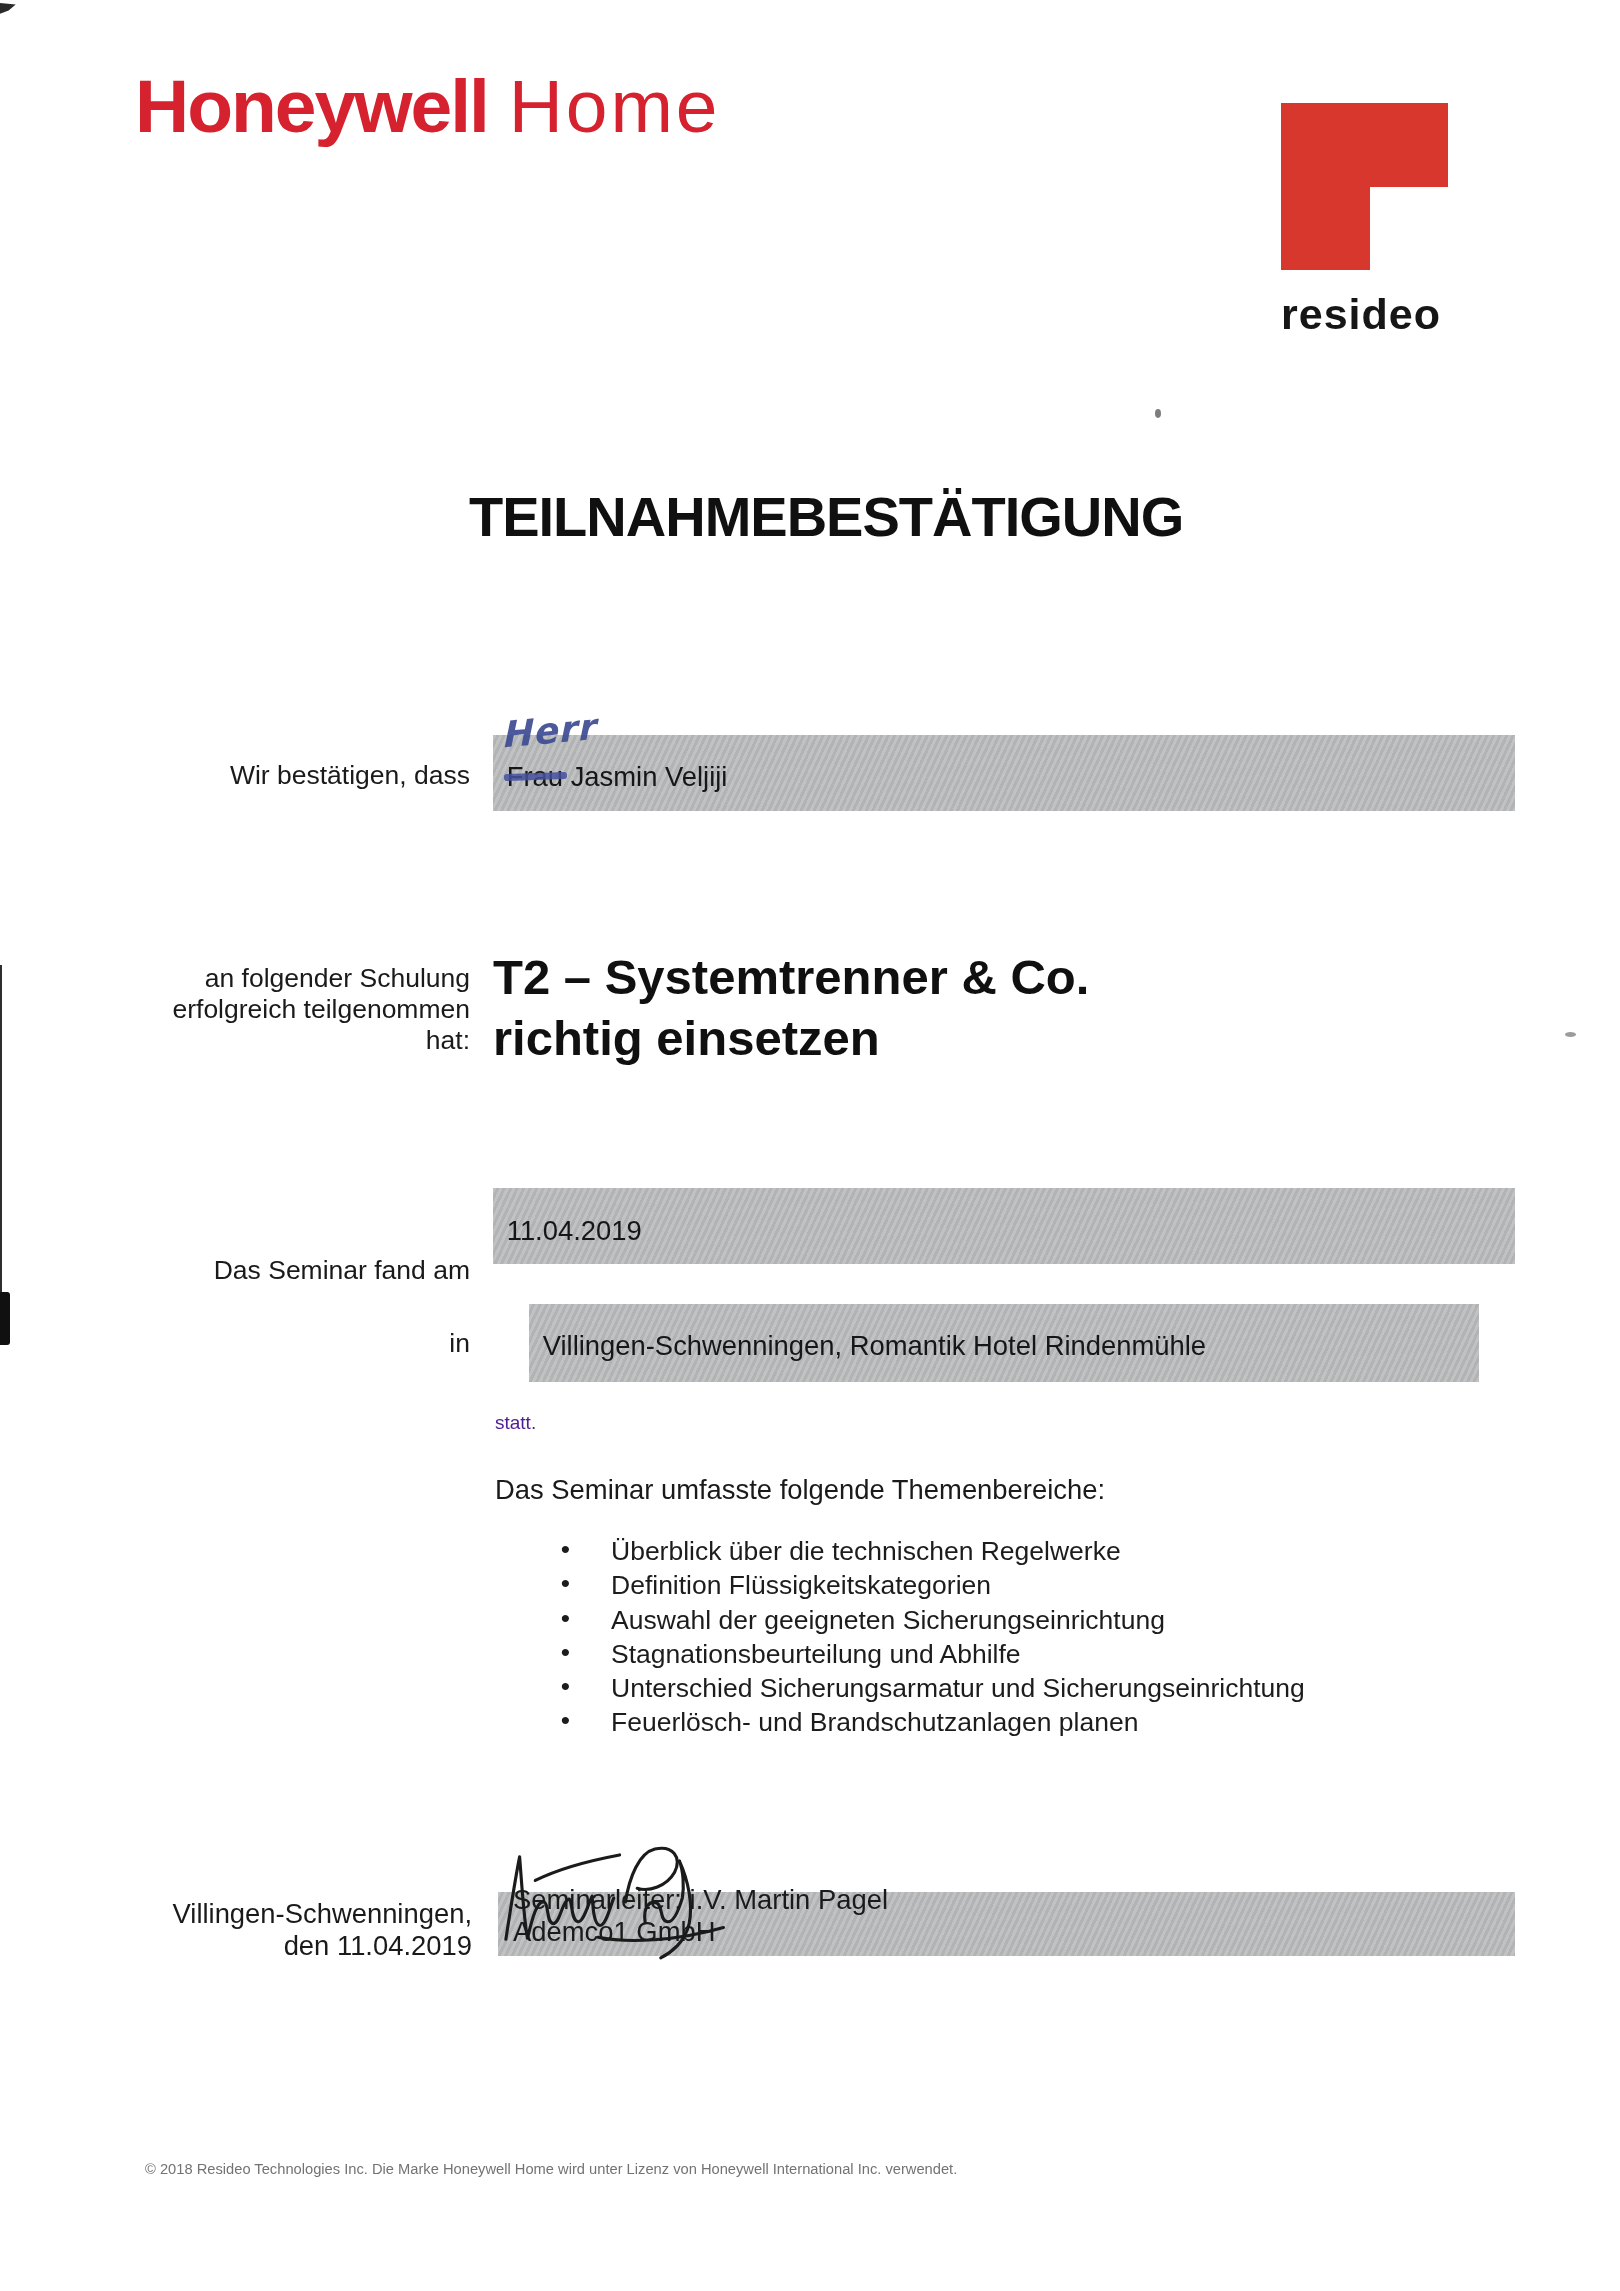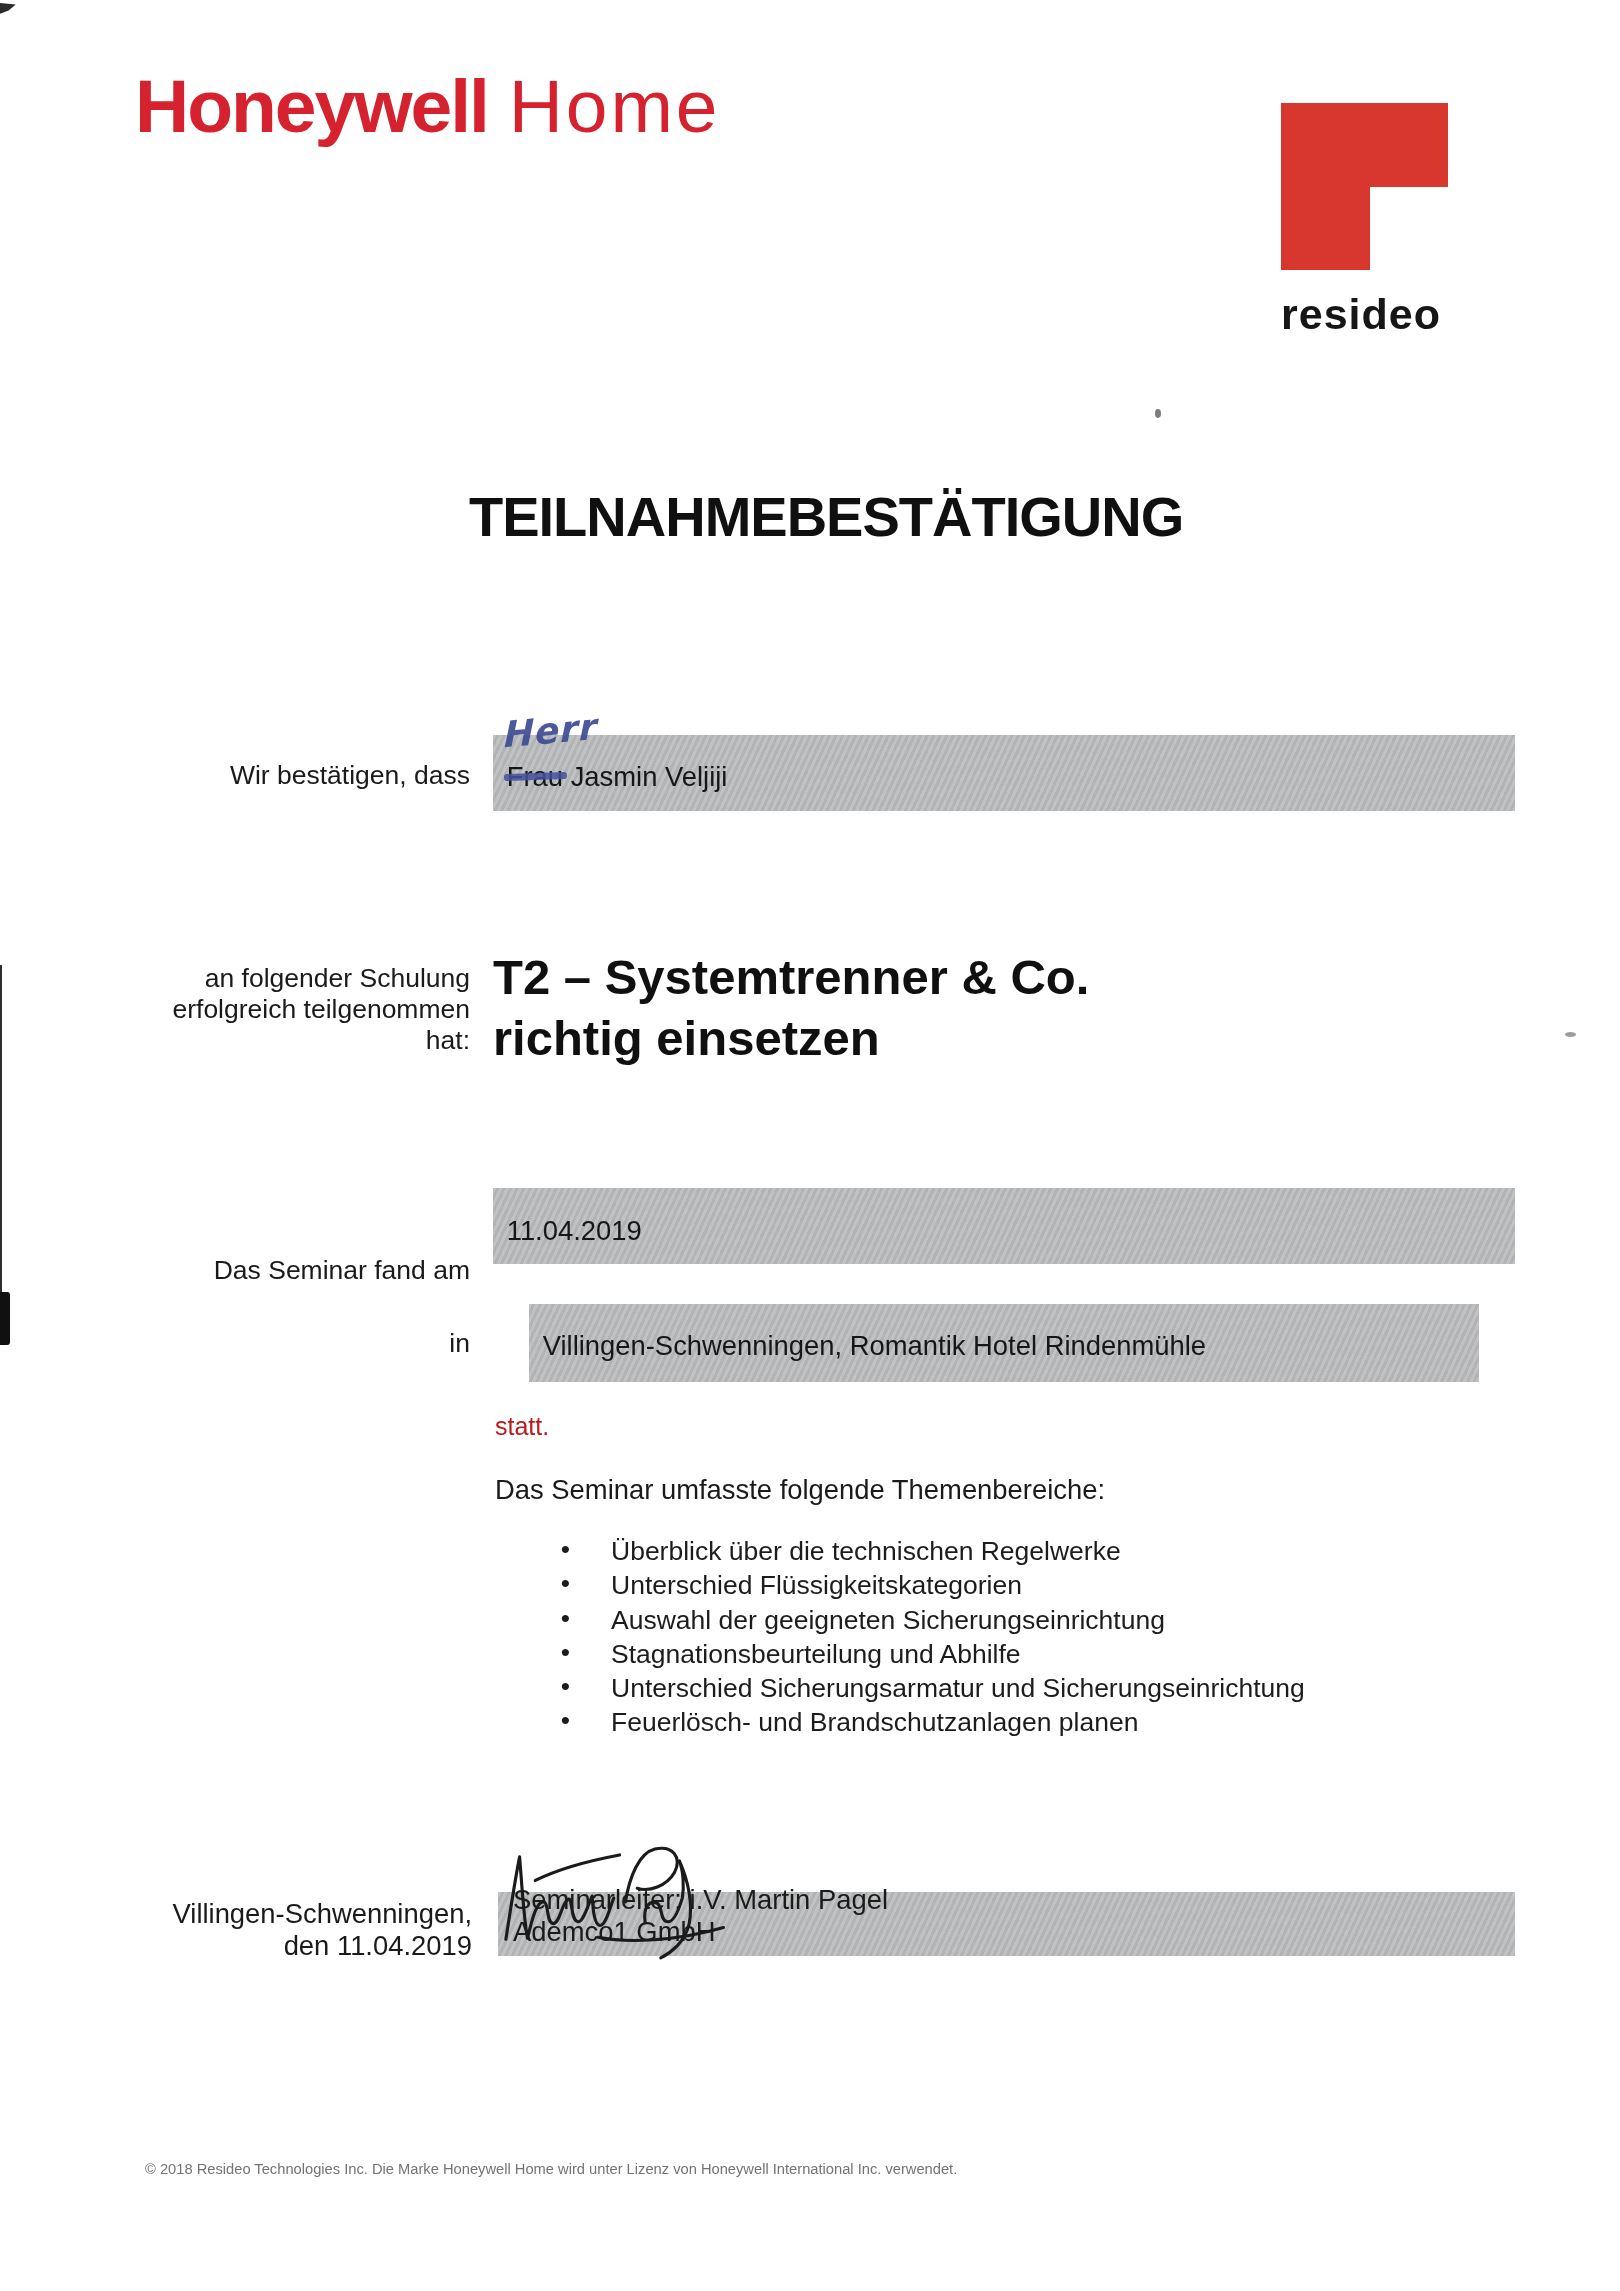--- a/index.html
+++ b/index.html
@@ -35,21 +35,21 @@
 
   .strike-wrap{position:relative;display:inline-block;}
   .strike-smear{position:absolute;left:-2.9px;right:-3.9px;top:12.7px;height:6.9px;background:#44509d;opacity:.85;transform:rotate(-2deg);border-radius:2.9px;}
   .handwritten{
     left:504px;top:710px;font-size:36px;color:#3d4b93;font-style:italic;font-weight:600;
     font-family:"DejaVu Sans",sans-serif;transform:rotate(-5deg) skewX(-6deg);letter-spacing:1px;opacity:.92;
   }
 
   .course-title{left:493px;top:947px;font-size:49px;line-height:61px;font-weight:700;color:#101010;white-space:nowrap;}
 
-  .body-text{font-size:25px;color:#b91c1c;white-space:nowrap;}
+  .body-text{font-size:19px;color:#4c1d95;white-space:nowrap;}
   .topics-heading{left:495px;top:1474px;font-size:27.4px;color:#1a1a1a;white-space:nowrap;}
 
   ul.topics{left:549px;top:1538px;list-style:none;margin:0;padding:0;}
   ul.topics li{position:relative;padding-left:62px;font-size:26.5px;line-height:27.4px;margin-bottom:6.9px;white-space:nowrap;}
   ul.topics li .dot{position:absolute;left:11.8px;top:-2px;font-size:26.5px;}
 
   .place-block{left:147px;width:325px;top:1898px;text-align:right;font-size:27.4px;line-height:32px;color:#1a1a1a;}
   .leader-block{left:513px;top:1884px;font-size:27.4px;line-height:32px;color:#1a1a1a;white-space:nowrap;}
 
   .footer-text{left:145px;top:2161px;font-size:14.7px;color:#737373;white-space:nowrap;}
@@ -110,21 +110,21 @@
   <div class="abs flabel" style="top:1328px;">in</div>
   <div class="abs bar" style="left:493px;top:1304px;width:950px;height:78px;margin-left:36px;">
     <div class="bar-text" style="top:25.5px;">Villingen-Schwenningen, Romantik Hotel Rindenmühle</div>
   </div>
 
   <div class="abs body-text" style="left:495px;top:1412px;">statt.</div>
 
   <div class="abs topics-heading">Das Seminar umfasste folgende Themenbereiche:</div>
   <ul class="abs topics">
     <li><span class="dot">•</span><span>Überblick über die technischen Regelwerke</span></li>
-    <li><span class="dot">•</span><span>Unterschied Flüssigkeitskategorien</span></li>
+    <li><span class="dot">•</span><span>Definition Flüssigkeitskategorien</span></li>
     <li><span class="dot">•</span><span>Auswahl der geeigneten Sicherungseinrichtung</span></li>
     <li><span class="dot">•</span><span>Stagnationsbeurteilung und Abhilfe</span></li>
     <li><span class="dot">•</span><span>Unterschied Sicherungsarmatur und Sicherungseinrichtung</span></li>
     <li><span class="dot">•</span><span>Feuerlösch- und Brandschutzanlagen planen</span></li>
   </ul>
 
   <div class="abs place-block">
     <div>Villingen-Schwenningen,</div>
     <div>den 11.04.2019</div>
   </div>

